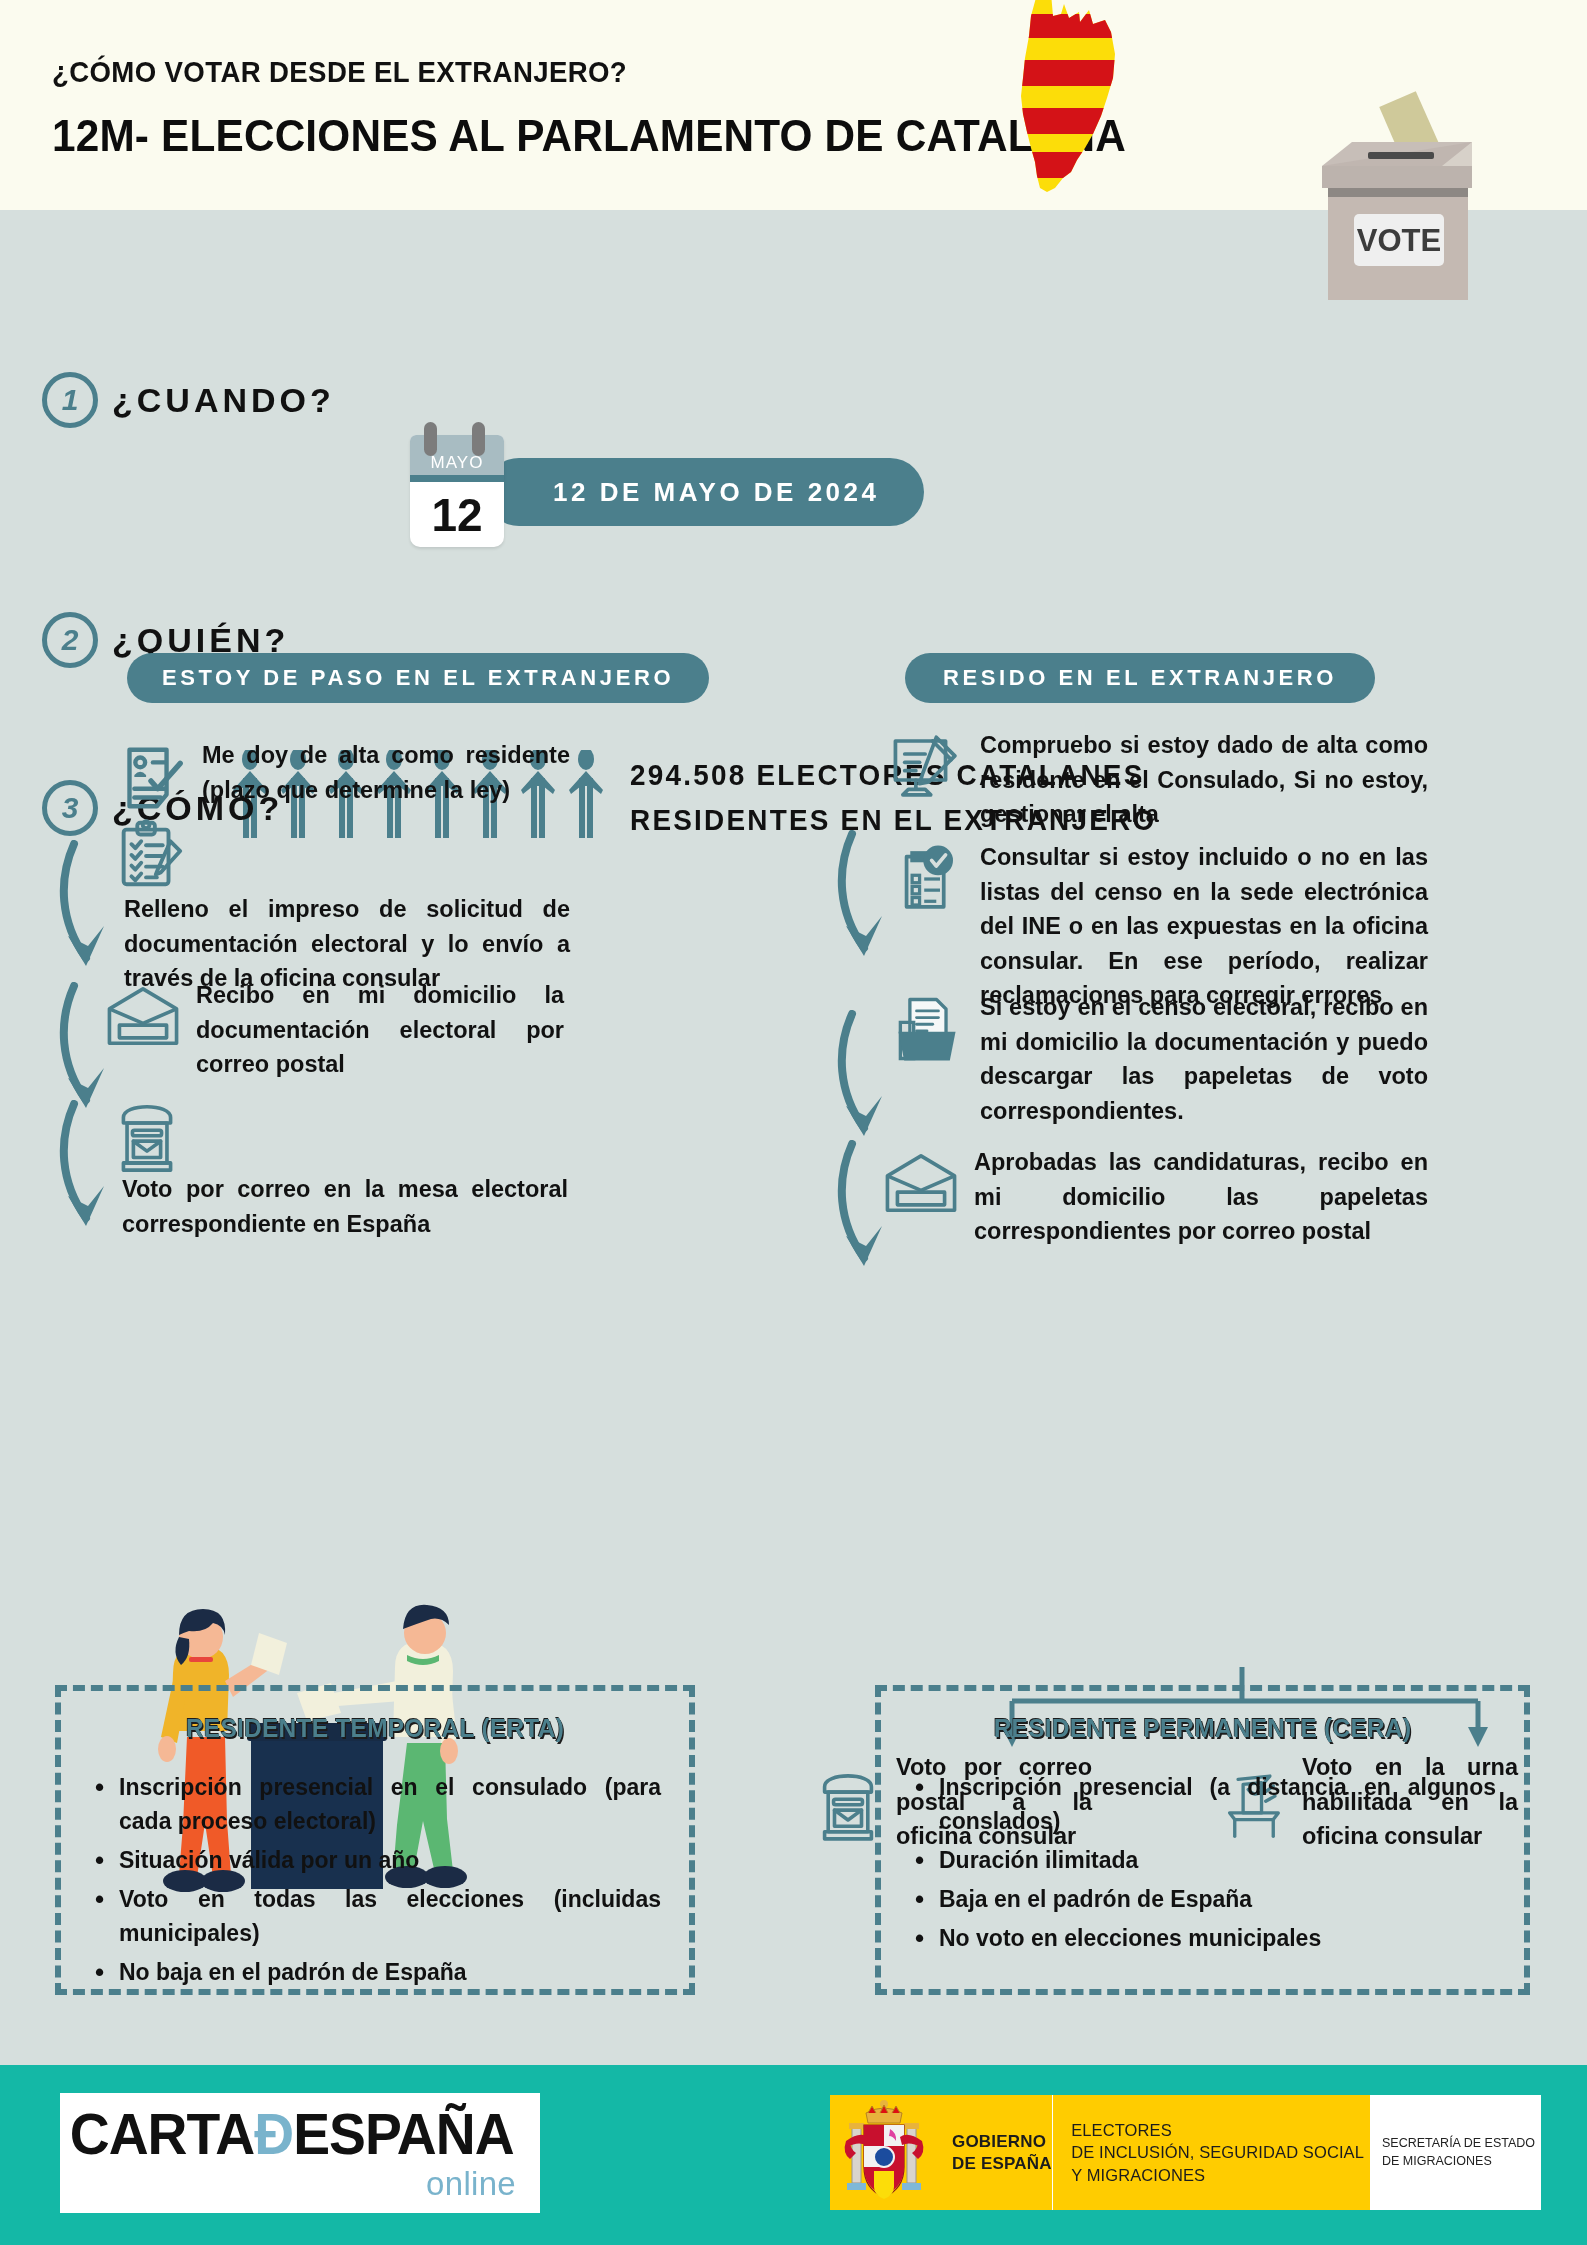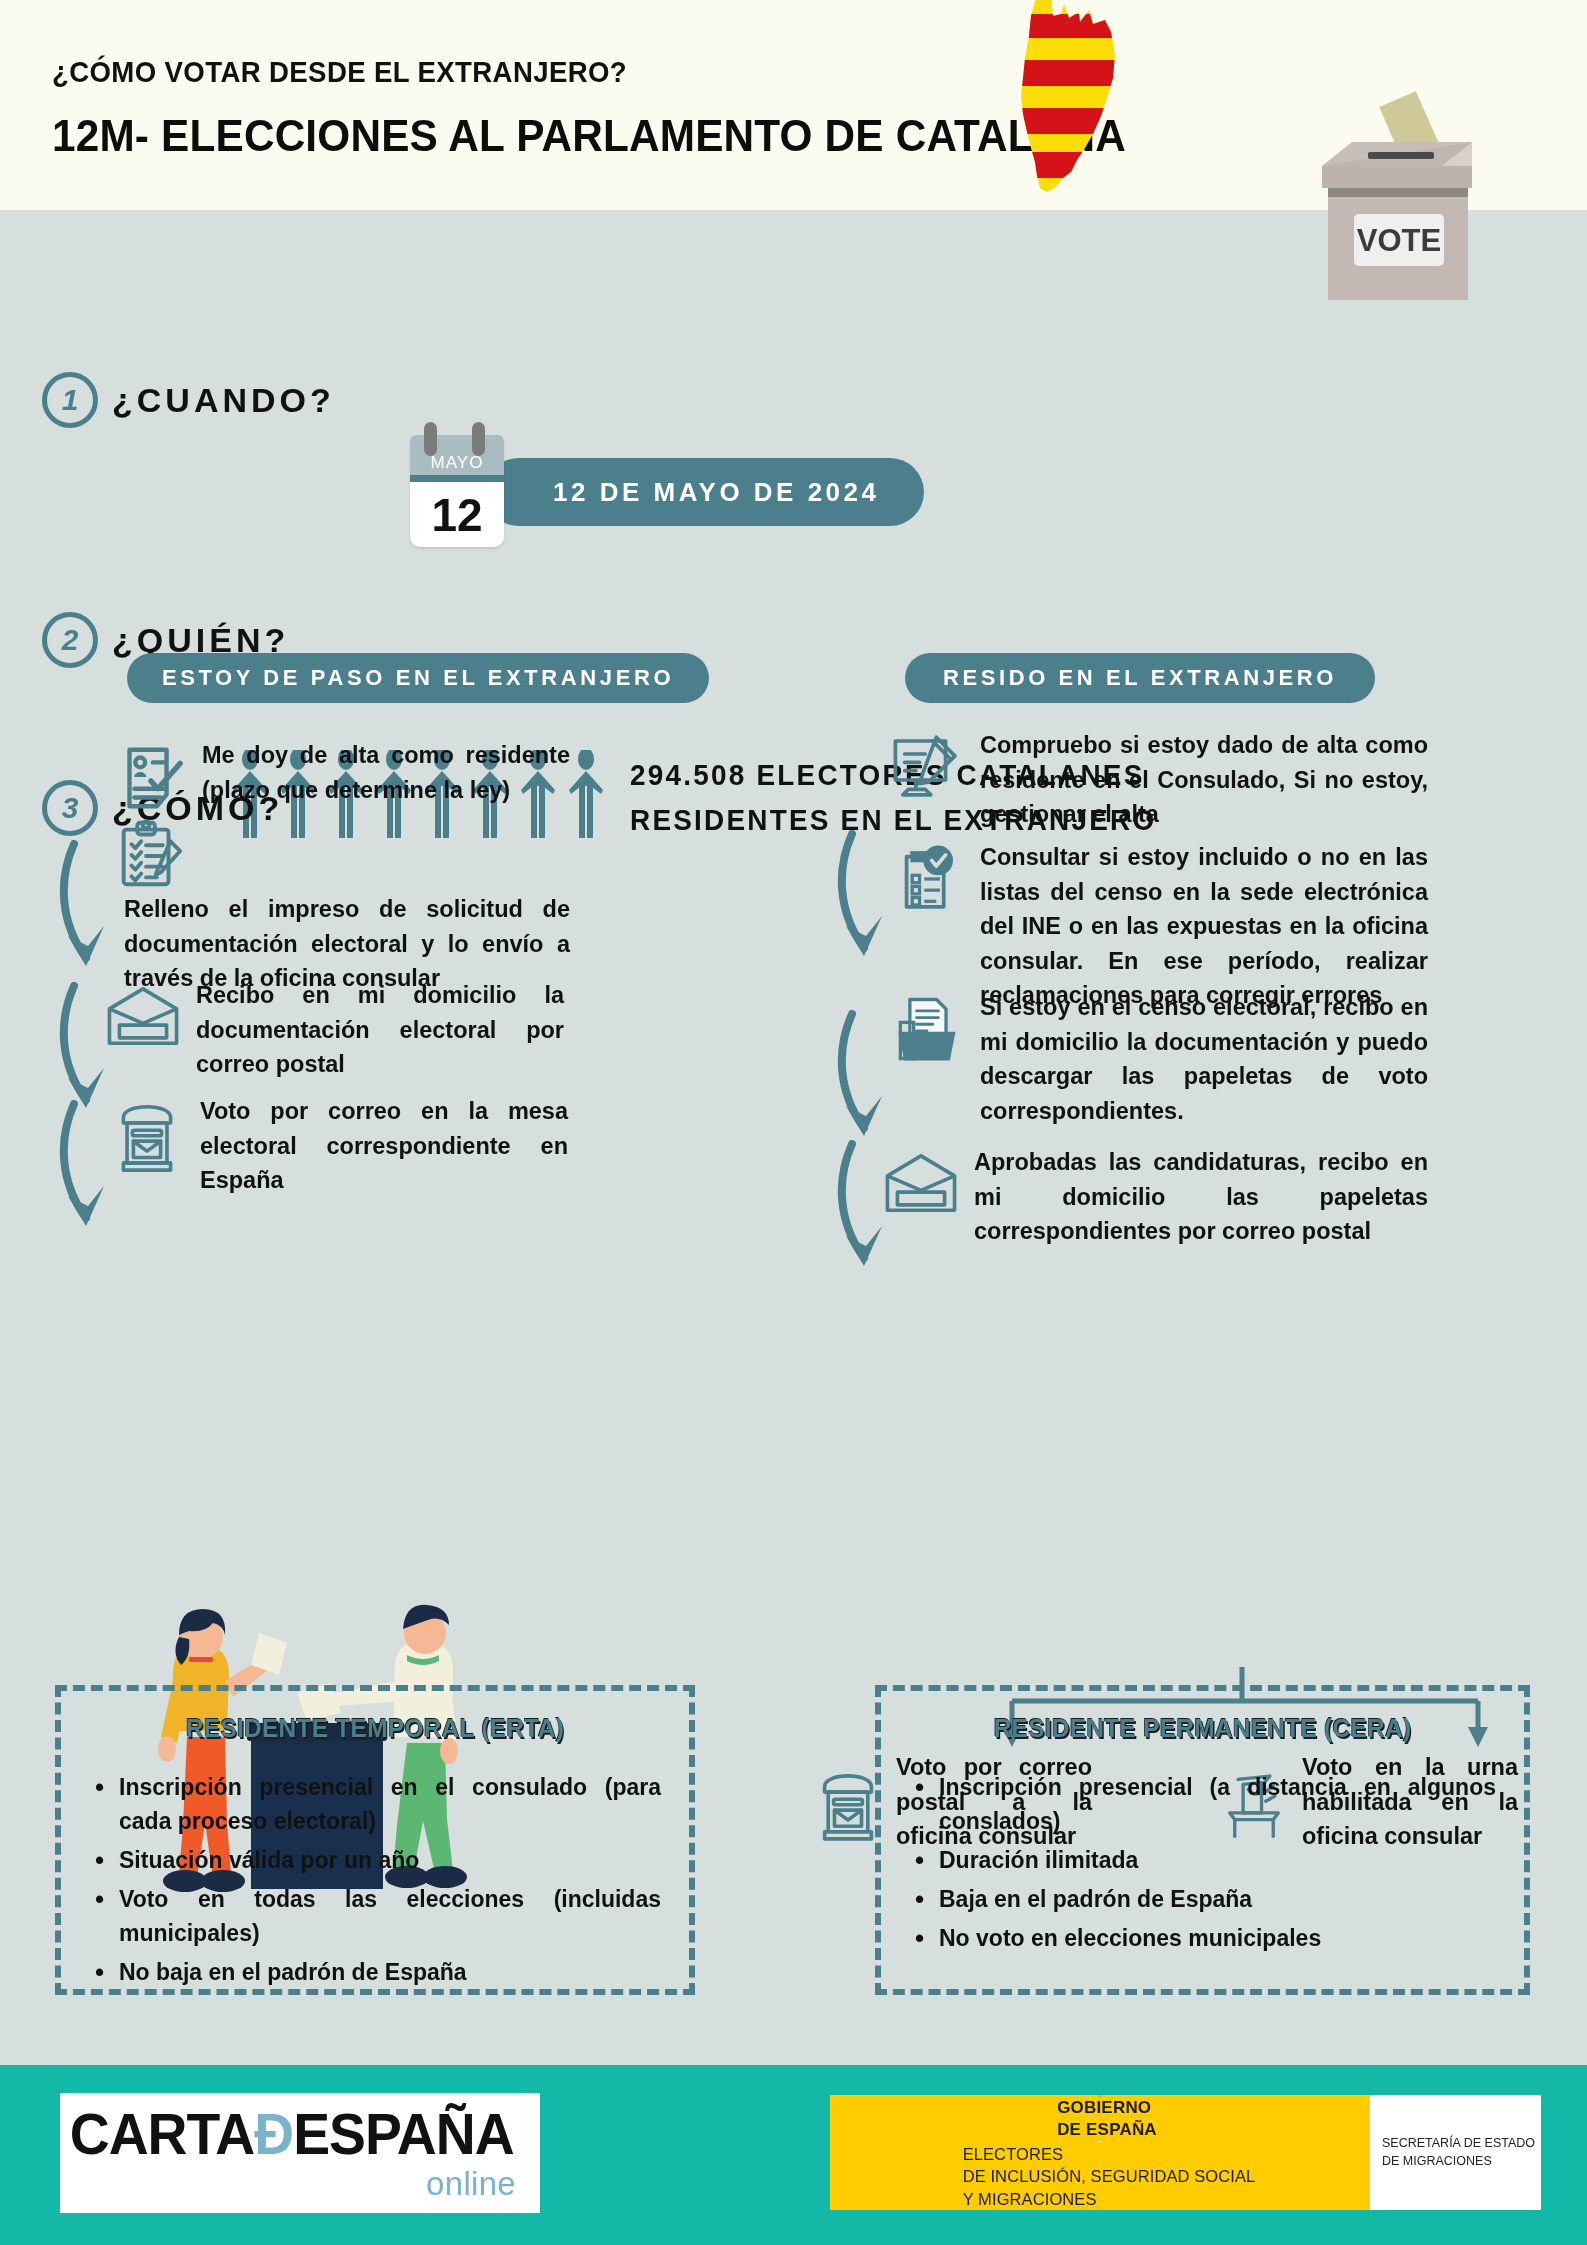--- a/index.html
+++ b/index.html
@@ -156,21 +156,21 @@
     white-space: nowrap; padding-left: 10px; padding-top: 8px;
     transform: scaleX(0.97); transform-origin: left top;
   }
   .ce-main .d { color: #79B3CC; }
   .ce-sub {
     font-size: 33px; color: #79B3CC; text-align: right;
     padding-right: 24px; margin-top: -2px; letter-spacing: 0.3px;
   }
   .gob {
     position: absolute; left: 830px; top: 30px; width: 540px; height: 115px;
-    background: #FFCC00; display: flex; align-items: center; flex-direction: column;
+    background: #FFCC00; display: flex; align-items: center;
   }
   .gob-sep { width: 1.5px; height: 115px; background: #fff; }
   .gob-t1 {
     font-size: 17px; font-weight: bold; color: #1c1c1c;
     line-height: 1.28; letter-spacing: .2px; padding-left: 14px;
   }
   .gob-t2 {
     font-size: 16.5px; color: #1c1c1c; line-height: 1.35;
     letter-spacing: .1px; padding-left: 18px;
   }
@@ -367,21 +367,21 @@
       </g>
     </svg>
     <div class="step-text">Recibo en mi domicilio la documentación electoral por correo postal</div>
   </div>
 
   <svg class="arrow-svg" style="left:52px; top:890px;" width="76" height="150" viewBox="0 0 76 150">
     <path d="M22,4 C6,40 8,82 34,118" fill="none" stroke="#4B7F8C" stroke-width="8" stroke-linecap="round"></path>
     <path d="M34,126 L16,96 L36,106 L52,86 Z" fill="#4B7F8C"></path>
   </svg>
 
-  <div class="step" style="left:108px; top:884px; width:460px;">
+  <div class="step" style="left:108px; top:884px; width:460px;flex-direction:column;">
     <svg class="step-icon" viewBox="0 0 80 86">
       <g fill="none" stroke="#4B7F8C" stroke-width="4" stroke-linejoin="round" stroke-linecap="round">
         <path d="M14,26 C14,10 66,10 66,26 L66,32 L14,32 Z"></path>
         <rect x="18" y="32" width="44" height="44"></rect>
         <rect x="24" y="40" width="32" height="6" rx="2"></rect>
         <rect x="25" y="52" width="30" height="18"></rect>
         <polyline points="25,52 40,63 55,52"></polyline>
         <line x1="16" y1="76" x2="64" y2="76"></line>
         <rect x="14" y="76" width="52" height="8"></rect>
       </g>

